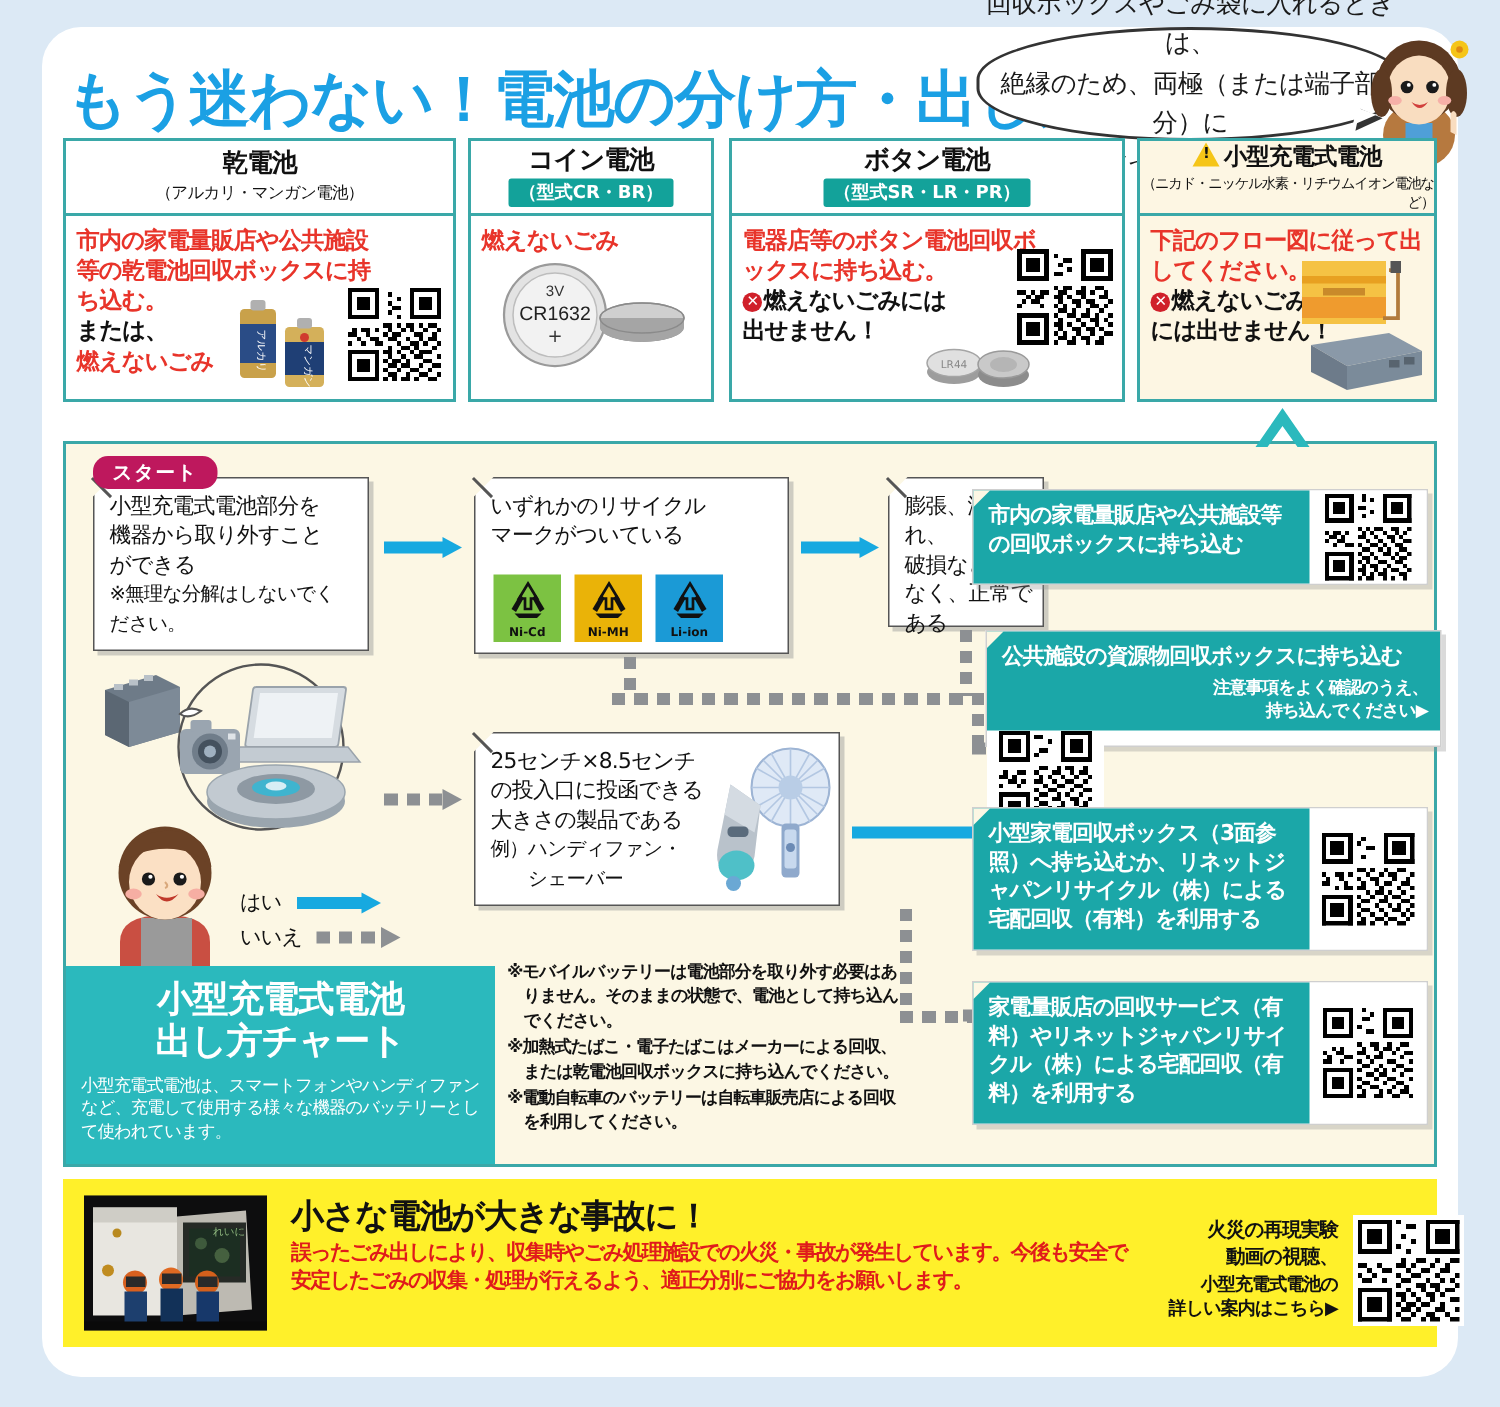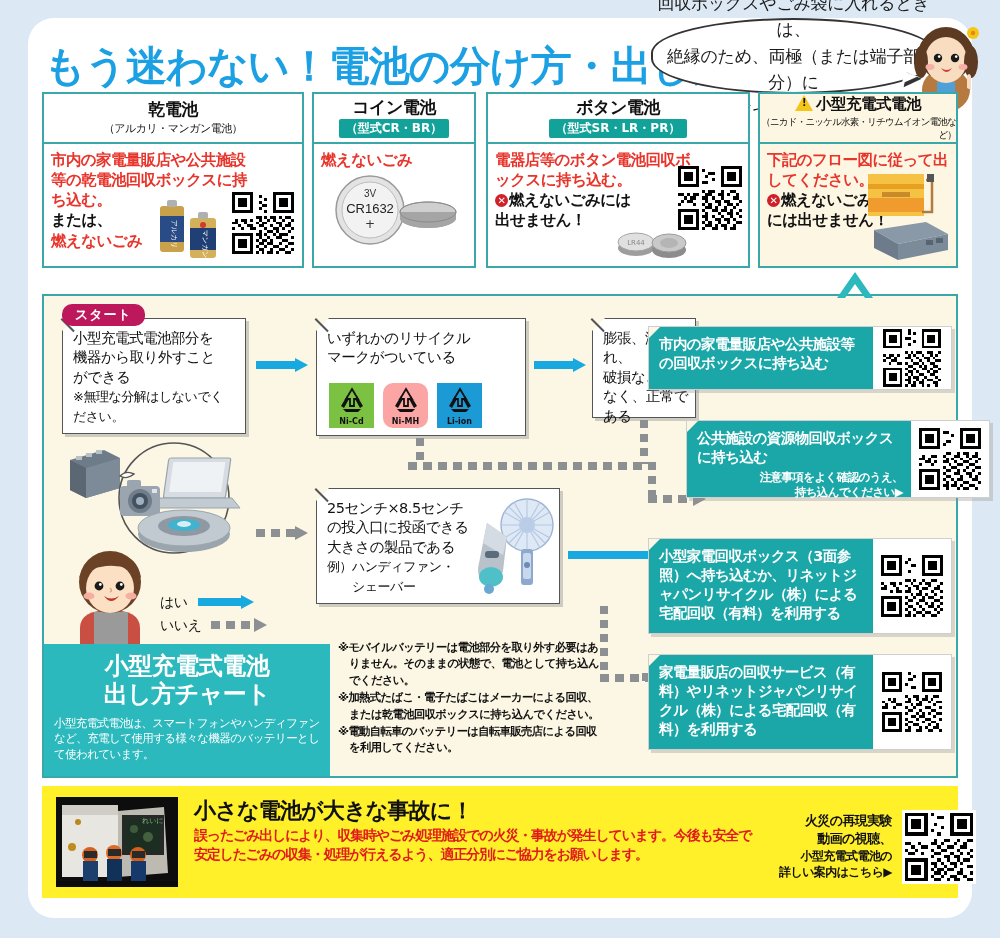--- a/index.html
+++ b/index.html
@@ -595,21 +595,21 @@
       <div class="rmarks" style="left:12px;top:64px;">
         <div class="rmark" style="background:#7cc242;">
           <svg style="position:absolute;left:8px;top:3px;" width="30" height="28" viewBox="0 0 30 28">
             <path d="M15 3 L21 13 L17 13 L17 20 L13 20 L13 13 L9 13 Z" fill="none" stroke="#111" stroke-width="1.8"></path>
             <path d="M4 20 L10 10 L12 13 L7 22 Z" fill="#111"></path>
             <path d="M26 20 L20 10 L18 13 L23 22 Z" fill="#111"></path>
             <path d="M6 23 L24 23 L21 26 L9 26 Z" fill="#111"></path>
           </svg>
           <span>Ni-Cd</span>
         </div>
-        <div class="rmark" style="background:#fca5a5;border-radius:10px;">
+        <div class="rmark" style="background:#eab308;">
           <svg style="position:absolute;left:8px;top:3px;" width="30" height="28" viewBox="0 0 30 28">
             <path d="M15 3 L21 13 L17 13 L17 20 L13 20 L13 13 L9 13 Z" fill="none" stroke="#111" stroke-width="1.8"></path>
             <path d="M4 20 L10 10 L12 13 L7 22 Z" fill="#111"></path>
             <path d="M26 20 L20 10 L18 13 L23 22 Z" fill="#111"></path>
             <path d="M6 23 L24 23 L21 26 L9 26 Z" fill="#111"></path>
           </svg>
           <span>Ni-MH</span>
         </div>
         <div class="rmark" style="background:#1b9ad6;">
           <svg style="position:absolute;left:8px;top:3px;" width="30" height="28" viewBox="0 0 30 28">
@@ -810,21 +810,21 @@
           <rect x="8" y="20" width="1" height="1"></rect>
             <rect x="10" y="20" width="2" height="1"></rect>
           <rect x="14" y="20" width="1" height="1"></rect>
             <rect x="16" y="20" width="1" height="1"></rect>
           <rect x="19" y="20" width="1" height="1"></rect>
         </g>
       </svg>
     </div>
   </div>
 
-  <div class="res" style="left:686px;top:420px;width:304px;height:78px;">
+  <div class="res" style="left:657px;top:420px;width:304px;height:78px;flex-direction:column;">
     <div class="txt">
       <span>公共施設の資源物回収ボックスに持ち込む</span>
       <span class="sub">注意事項をよく確認のうえ、<br>持ち込んでください▶</span>
     </div>
     <div class="qrwrap">
       <svg class="qr" width="62" height="62" viewBox="0 0 21 21" shape-rendering="crispEdges">
         <rect width="21" height="21" fill="#fff"></rect>
         <g fill="#000">
           <rect x="0" y="0" width="7" height="1"></rect>
             <rect x="0" y="6" width="7" height="1"></rect>

